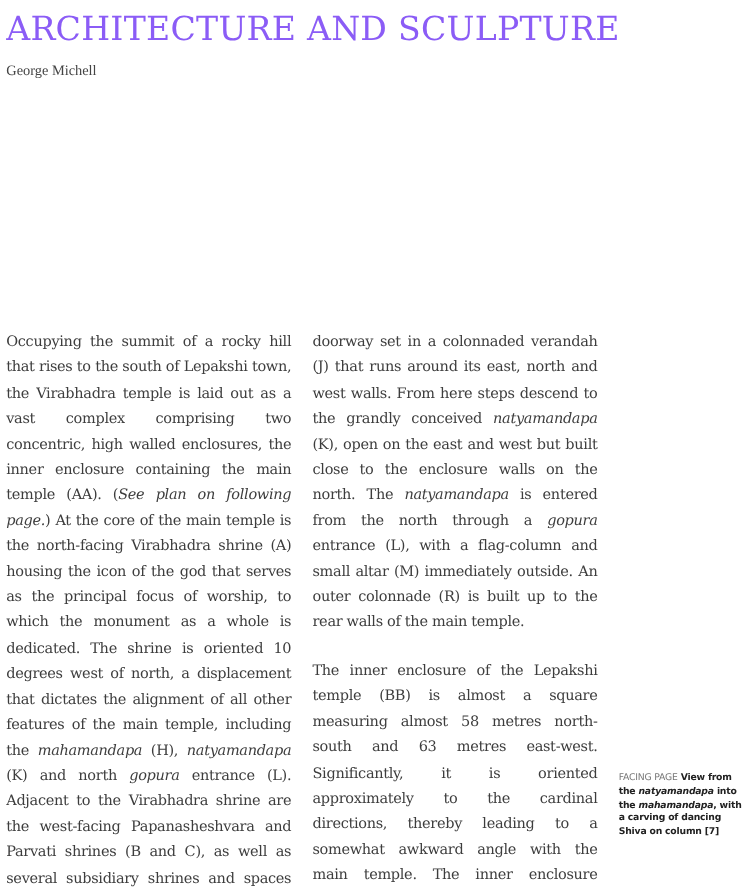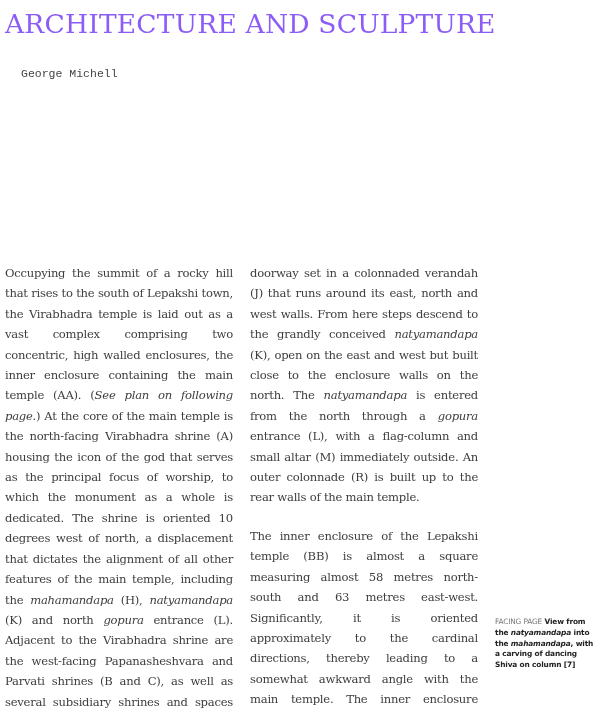--- a/index.html
+++ b/index.html
@@ -5,21 +5,21 @@
   html, body { margin: 0; padding: 0; background: #ffffff; }
   body { width: 600px; height: 711px; position: relative; overflow: hidden; color: #3a3a3a; }
   .title {
     position: absolute; left: 5px; top: 8px;
     font-family: "DejaVu Serif", serif; font-weight: normal;
     font-size: 26.5px; letter-spacing: 0.2px; color: #8b5cf6; margin: 0;
     white-space: nowrap;
   }
   .author {
     position: absolute; left: 5px; top: 51px;
-    font-family: Liberation Mono, monospace; font-size: 11.5px; color: #444444; margin: 16px;
+    font-family: Liberation Serif, serif; font-size: 11.5px; color: #444444; margin: 0;
   }
   .col {
     position: absolute; top: 263px;
     font-family: "DejaVu Serif", serif; font-size: 11.6px; line-height: 20.4px;
     color: #3d3d3d; text-align: justify; letter-spacing: -0.25px;
   }
   .col p { margin: 0; }
   .col p + p { margin-top: 18px; }
   .col em { font-style: italic; }
   .col-left { left: 5px; width: 228px; }

